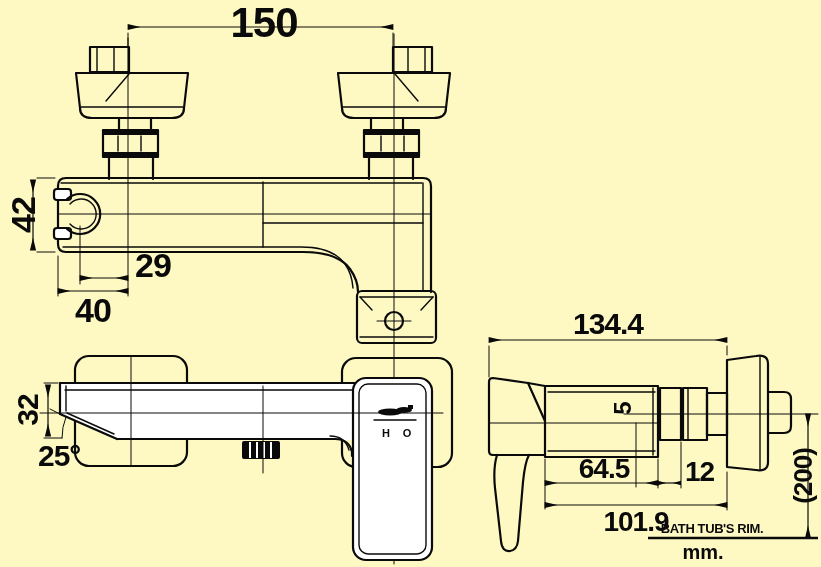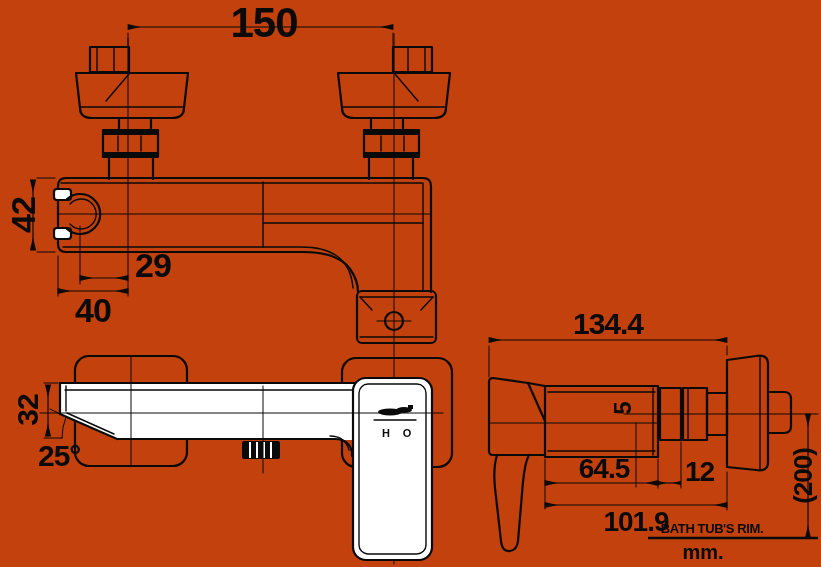--- a/index.html
+++ b/index.html
@@ -1,16 +1,16 @@
 <!DOCTYPE html>
 <html><head>
 <meta charset="utf-8">
 <style>
   html,body{margin:0;padding:0;background:#ffffff;}
-  .stage{position:relative;width:821px;height:567px;background:#c2410c;overflow:hidden;}
+  .stage{position:relative;width:821px;height:567px;background:#fef9c3;overflow:hidden;}
   svg{display:block;width:821px;height:567px;}
   text{fill:#0a0a0a;font-family:"Liberation Sans","DejaVu Sans",sans-serif;font-weight:bold;}
   .t42{font-size:42px;letter-spacing:-1px;}
   .t34{font-size:34px;letter-spacing:-1px;}
   .t30{font-size:30px;letter-spacing:-1px;}
   .t28{font-size:28px;letter-spacing:-1px;}
   .t26{font-size:26px;letter-spacing:-1px;}
   .t24{font-size:24px;}
   .t20{font-size:20px;}
   .t13{font-size:13px;letter-spacing:-0.4px;}

